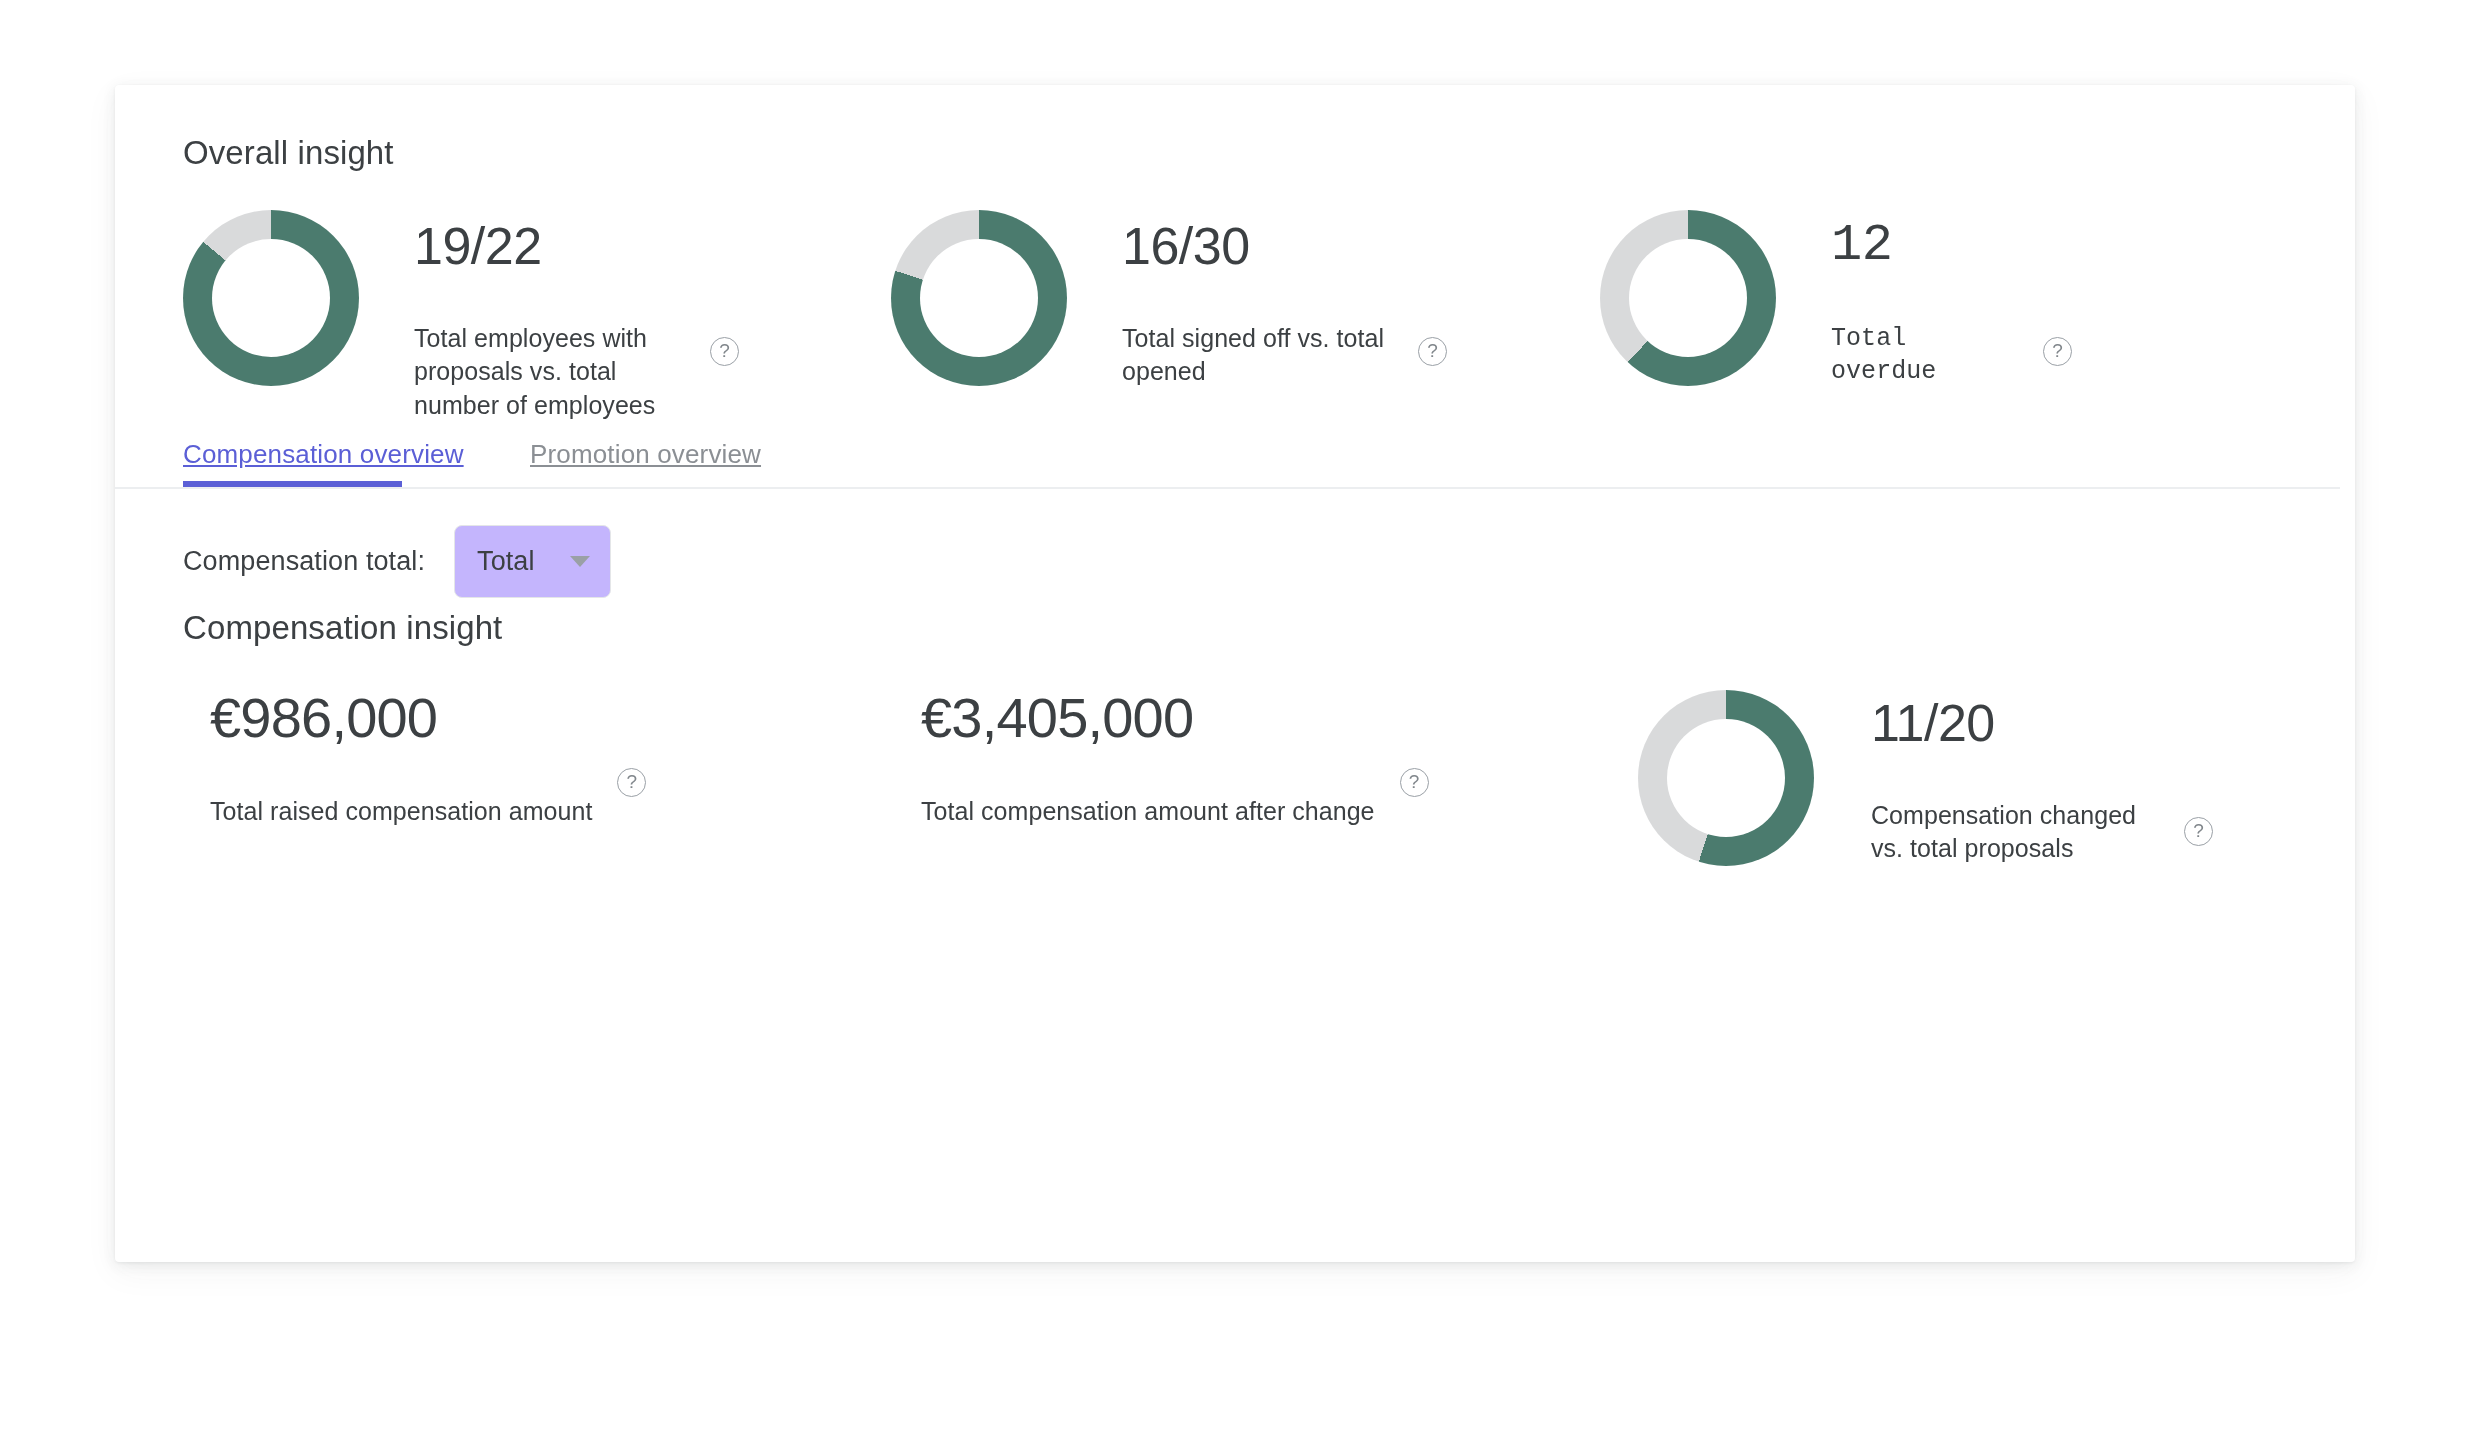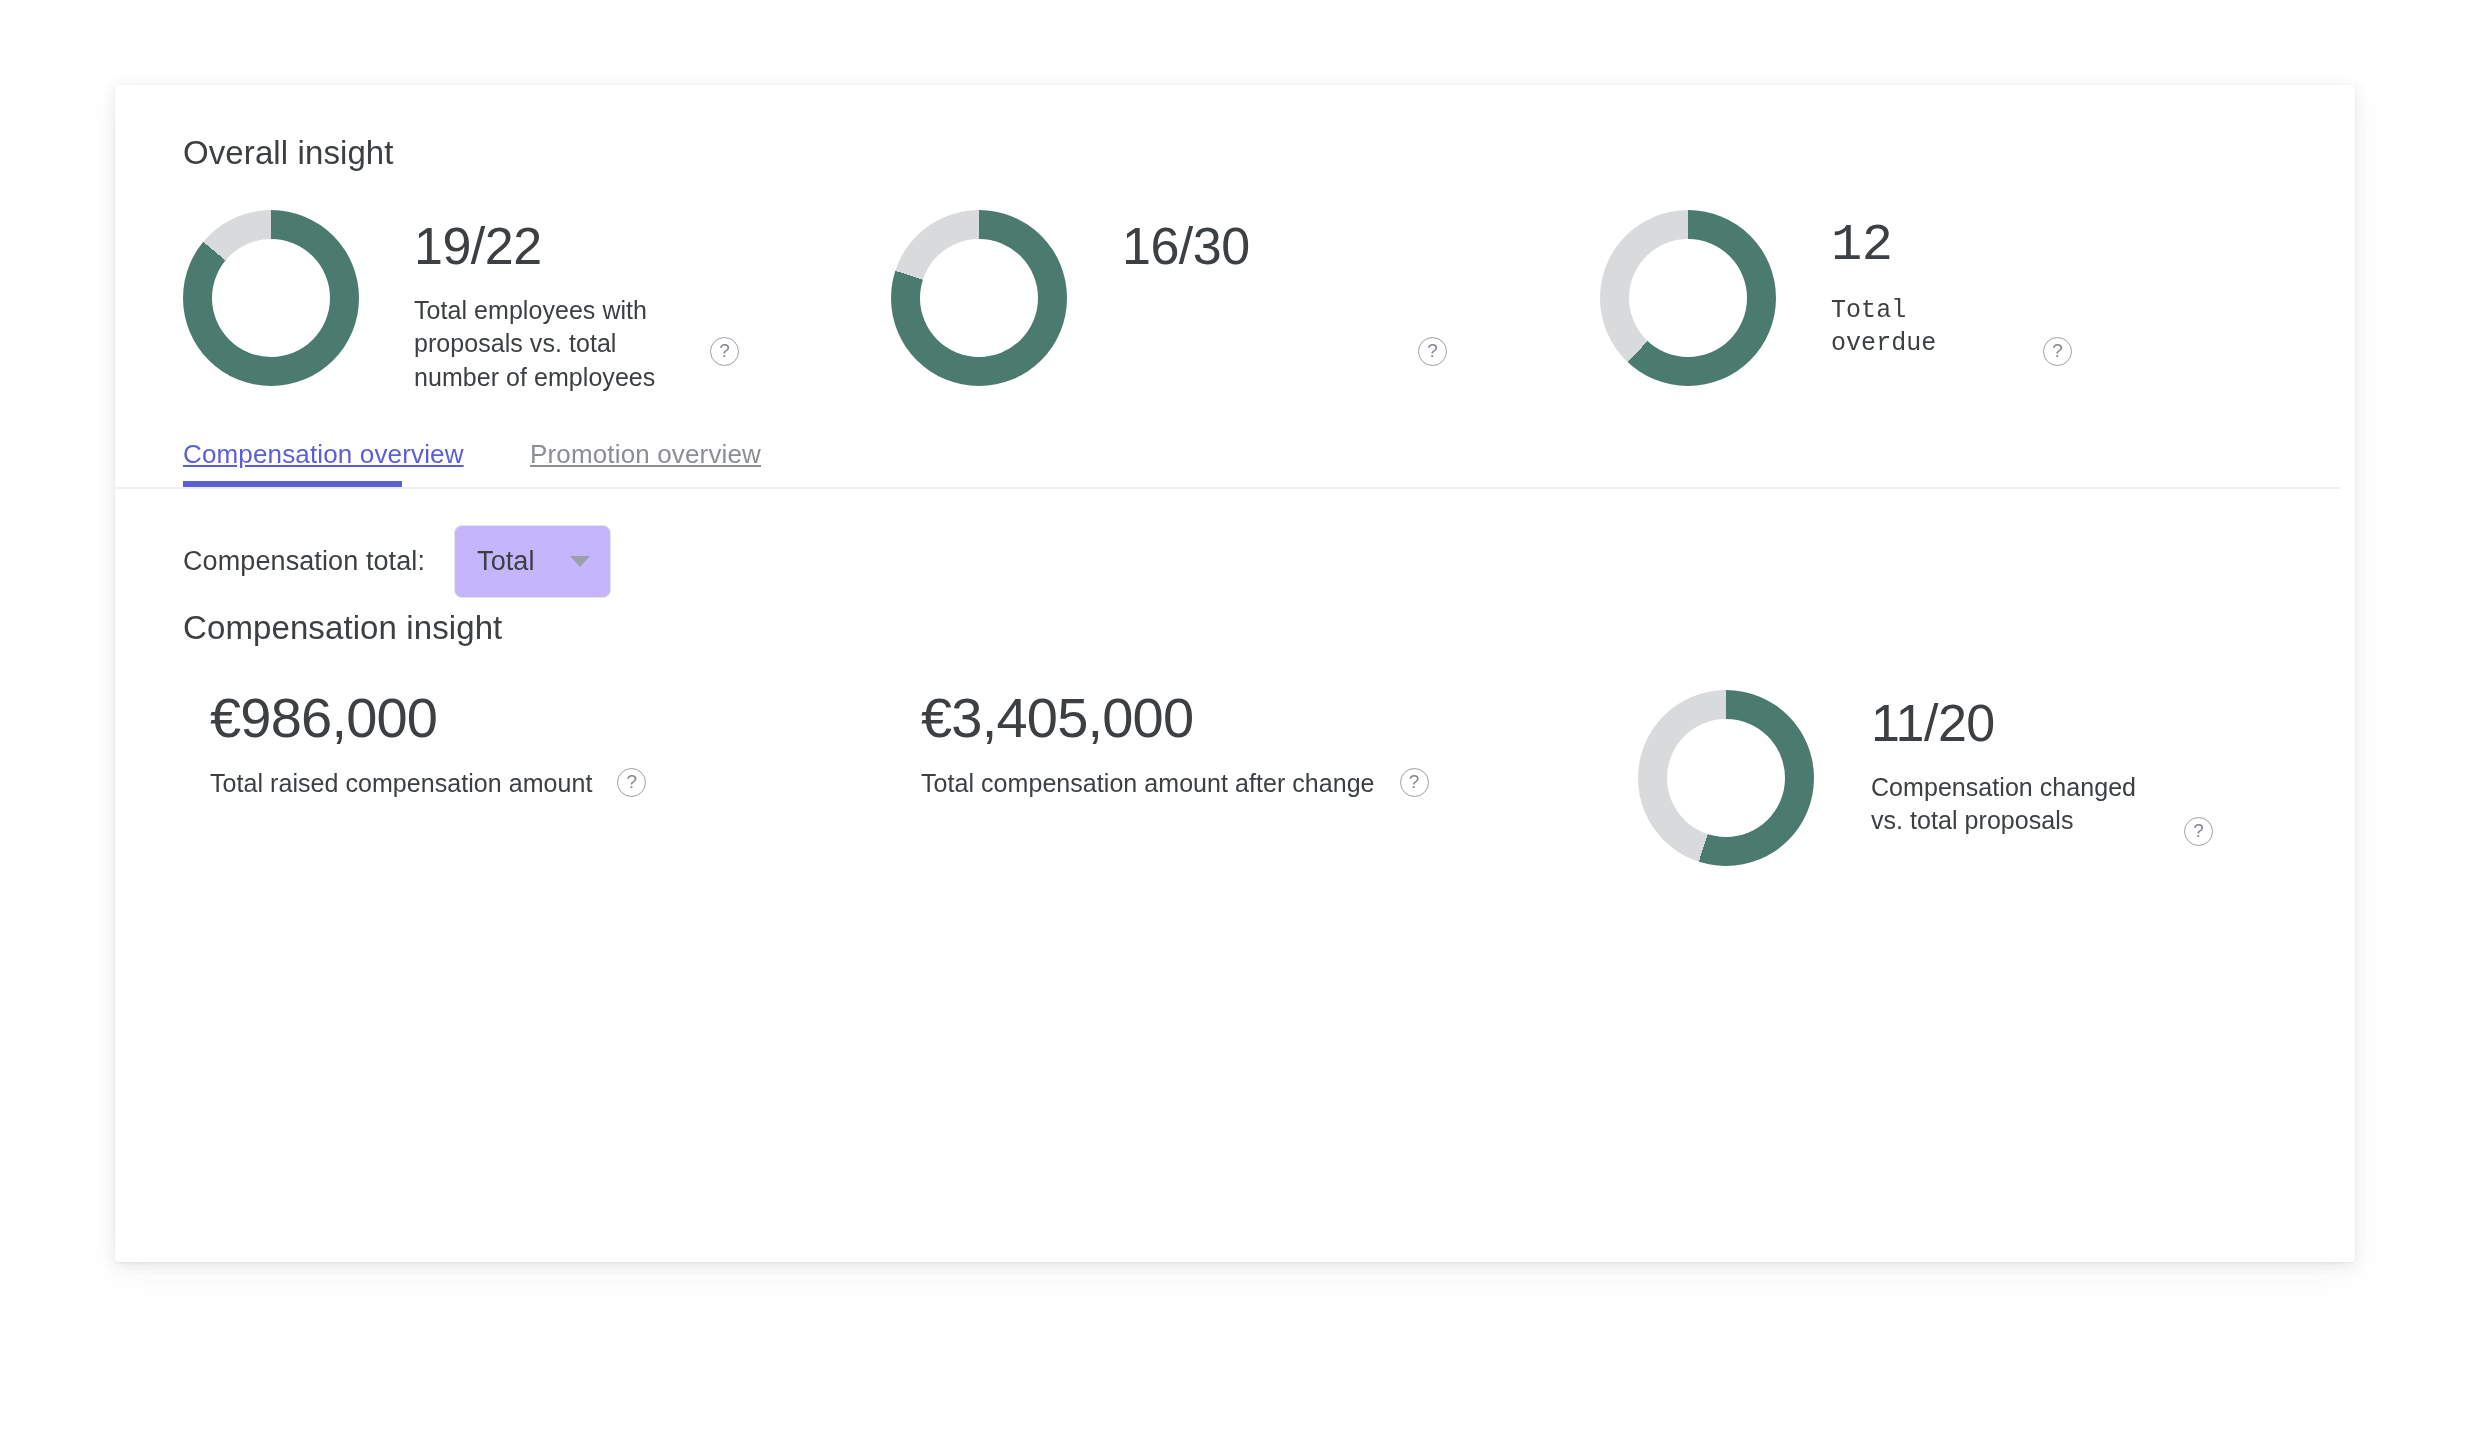--- a/index.html
+++ b/index.html
@@ -63,21 +63,21 @@
     position: relative;
     flex: 0 0 auto;
     border-radius: 50%;
   }
   .donut .hole {
     position: absolute;
     border-radius: 50%;
     background: #ffffff;
   }
 
-  .stat-text { display: flex; flex-direction: column; }
+  .stat-text { display: flex; flex-direction: column; gap: 28px; }
 
   .stat-value {
     font-size: 52px;
     font-weight: 400;
     color: #3c4043;
     line-height: 1;
     letter-spacing: -0.5px;
     white-space: nowrap;
   }
   .stat-value.money { font-size: 56px; letter-spacing: -0.8px; }
@@ -201,20 +201,21 @@
         </div>
         <div class="help-icon" style="margin-left:28px; margin-top:127px;">?</div>
       </div>
 
       <div class="stat" style="left:776px; top:125px;">
         <div class="donut" id="donut-2" style="width: 176px; height: 176px; background: conic-gradient(rgb(75, 123, 110) 0deg, rgb(75, 123, 110) 288deg, rgb(217, 218, 219) 288deg, rgb(217, 218, 219) 360deg);">
           <div class="hole" style="width: 118px; height: 118px; left: 29px; top: 29px;"></div>
         </div>
         <div class="stat-text" style="margin-left:55px; width:268px; padding-top:10px;">
           <div class="stat-value">16/30</div>
+          <div class="stat-label" style="margin-top:22px;">Total signed off vs. total opened</div>
         </div>
         <div class="help-icon" style="margin-left:28px; margin-top:127px;">?</div>
       </div>
 
       <div class="stat" style="left:1485px; top:125px;">
         <div class="donut" id="donut-3" style="width: 176px; height: 176px; background: conic-gradient(rgb(75, 123, 110) 0deg, rgb(75, 123, 110) 223.2deg, rgb(217, 218, 219) 223.2deg, rgb(217, 218, 219) 360deg);">
           <div class="hole" style="width: 118px; height: 118px; left: 29px; top: 29px;"></div>
         </div>
         <div class="stat-text" style="margin-left:55px; width:190px; padding-top:10px;font-family:Liberation Mono, monospace;">
           <div class="stat-value">12</div>

